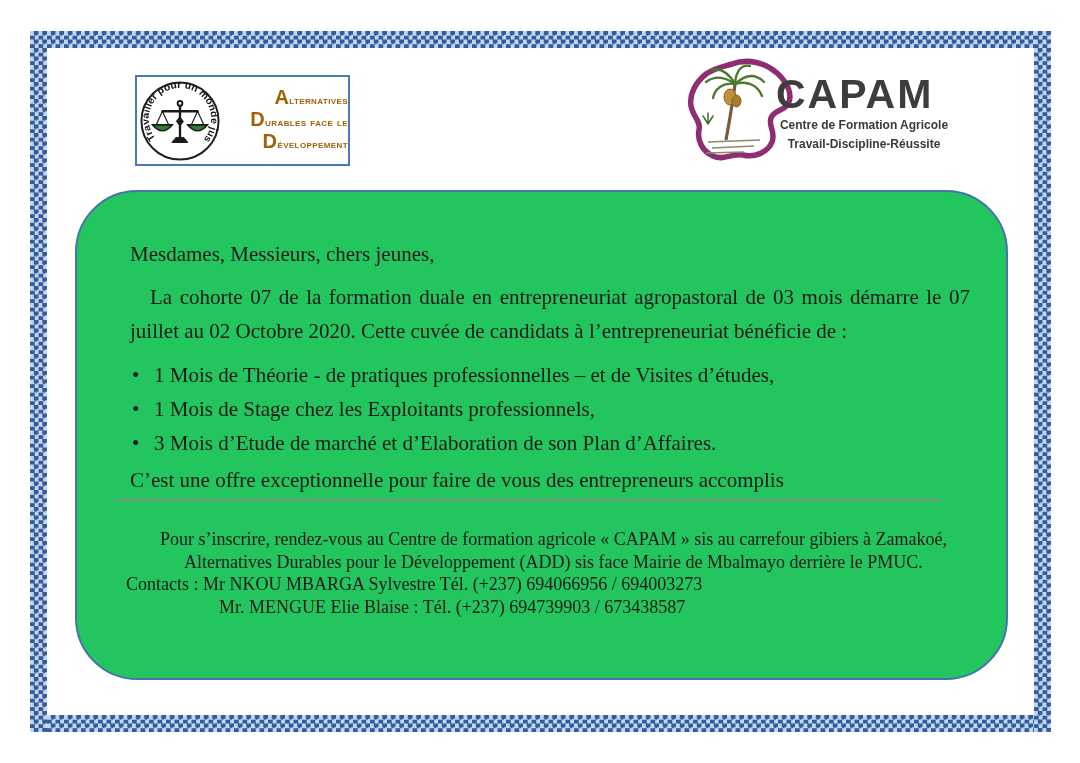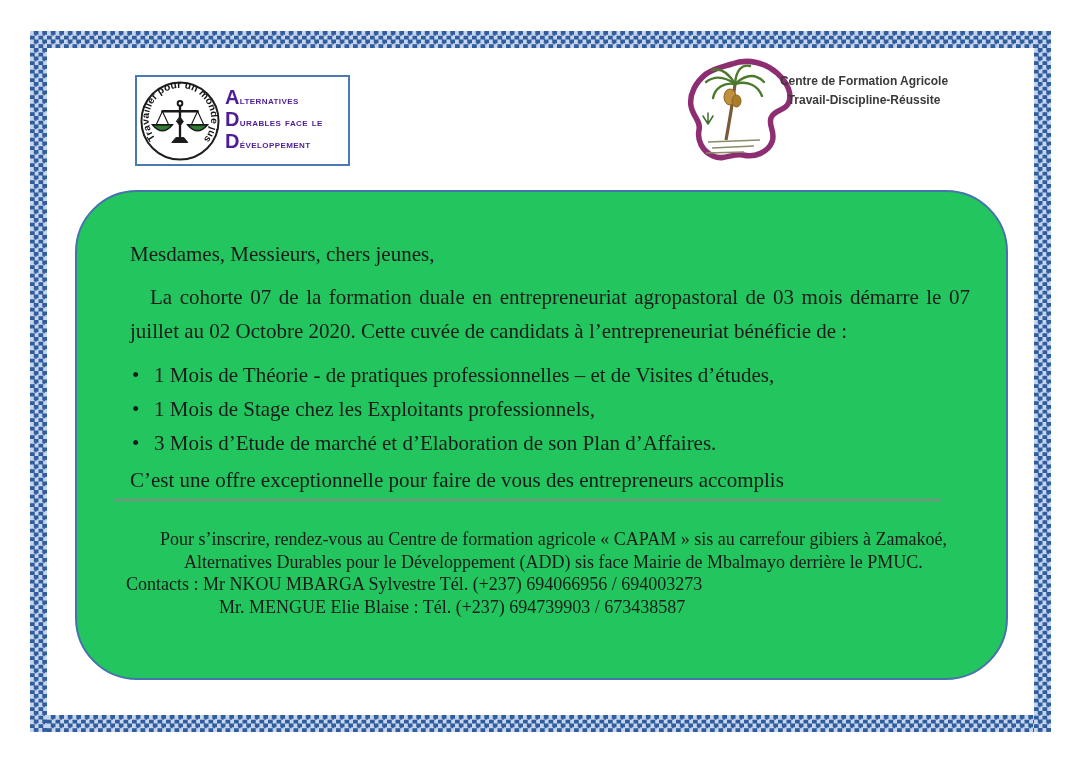--- a/index.html
+++ b/index.html
@@ -13,21 +13,21 @@
   .frame-top{left:30px;top:31px;width:1021px;height:17px;}
   .frame-bottom{left:30px;top:715px;width:1021px;height:17px;}
   .frame-left{left:30px;top:31px;width:17px;height:701px;}
   .frame-right{left:1034px;top:31px;width:17px;height:701px;}
 
   
   .add-logo{position:absolute;left:135px;top:75px;width:211px;height:87px;
     border:2px solid #4a7ab5;background:#fff;display:flex;align-items:center;}
   .add-emblem{flex:0 0 auto;margin-left:2px;}
   .add-name{flex:1;padding-left:4px;font-family:"Liberation Sans",sans-serif;
-    font-weight:bold;color:#4c1d95;}
+    font-weight:bold;color:#a16207;text-align:right;}
   .add-line{font-variant-caps:small-caps;font-size:12px;line-height:19px;letter-spacing:.4px;white-space:nowrap;}
   .add-line::first-letter{font-size:20px;}
 
   
   .capam-logo{position:absolute;left:672px;top:56px;width:292px;height:112px;}
   .capam-map{position:absolute;left:0;top:0;}
   .capam-textblock{position:absolute;left:92px;top:16px;width:200px;
     font-family:"Liberation Sans",sans-serif;color:#3d3d3d;}
   .capam-acronym{font-size:41px;font-weight:bold;letter-spacing:2px;line-height:44px;padding-left:12px;}
   .capam-sub{font-size:12px;font-weight:bold;color:#3a3a3a;line-height:19px;text-align:center;}
@@ -107,20 +107,21 @@
         <path d="M63,28 C76,24 86,30 90,40"></path>
         <path d="M63,28 C52,26 43,32 41,42"></path>
       </g>
       <ellipse cx="58" cy="41" rx="6" ry="8" fill="#c0903c" stroke="#8a6420"></ellipse>
       <ellipse cx="64.5" cy="45" rx="4.5" ry="6" fill="#a87c28" stroke="#8a6420"></ellipse>
       <g stroke="#3f6f2f" stroke-width="1.5" fill="none" stroke-linecap="round">
         <path d="M36,68 l-5,-8 M36,68 l0,-11 M36,68 l5,-8"></path>
       </g>
     </svg>
     <div class="capam-textblock">
+      <div class="capam-acronym">CAPAM</div>
       <div class="capam-sub">Centre de Formation Agricole</div>
       <div class="capam-sub">Travail-Discipline-Réussite</div>
     </div>
   </div>
 
   <div class="panel">
     <p class="salutation">Mesdames, Messieurs, chers jeunes,</p>
     <p class="intro">La cohorte 07 de la formation duale en entrepreneuriat agropastoral de 03 mois démarre le 07 juillet au 02 Octobre 2020. Cette cuvée de candidats à l’entrepreneuriat bénéficie de :</p>
     <ul class="bullets">
       <li>1 Mois de Théorie - de pratiques professionnelles – et de Visites d’études,</li>

